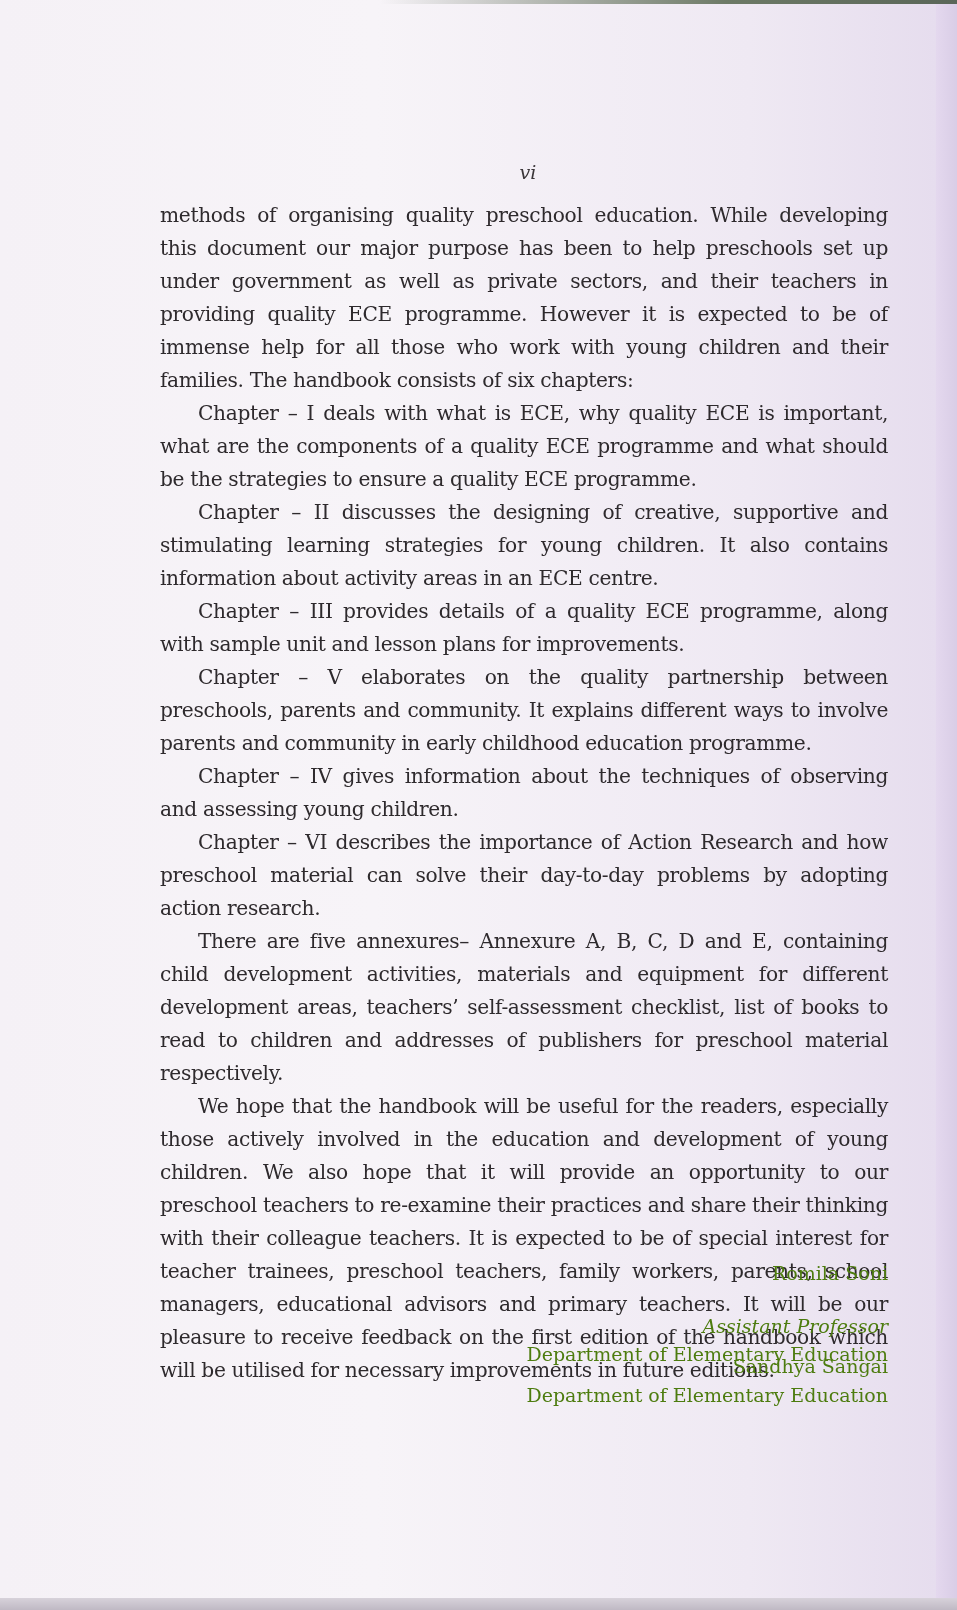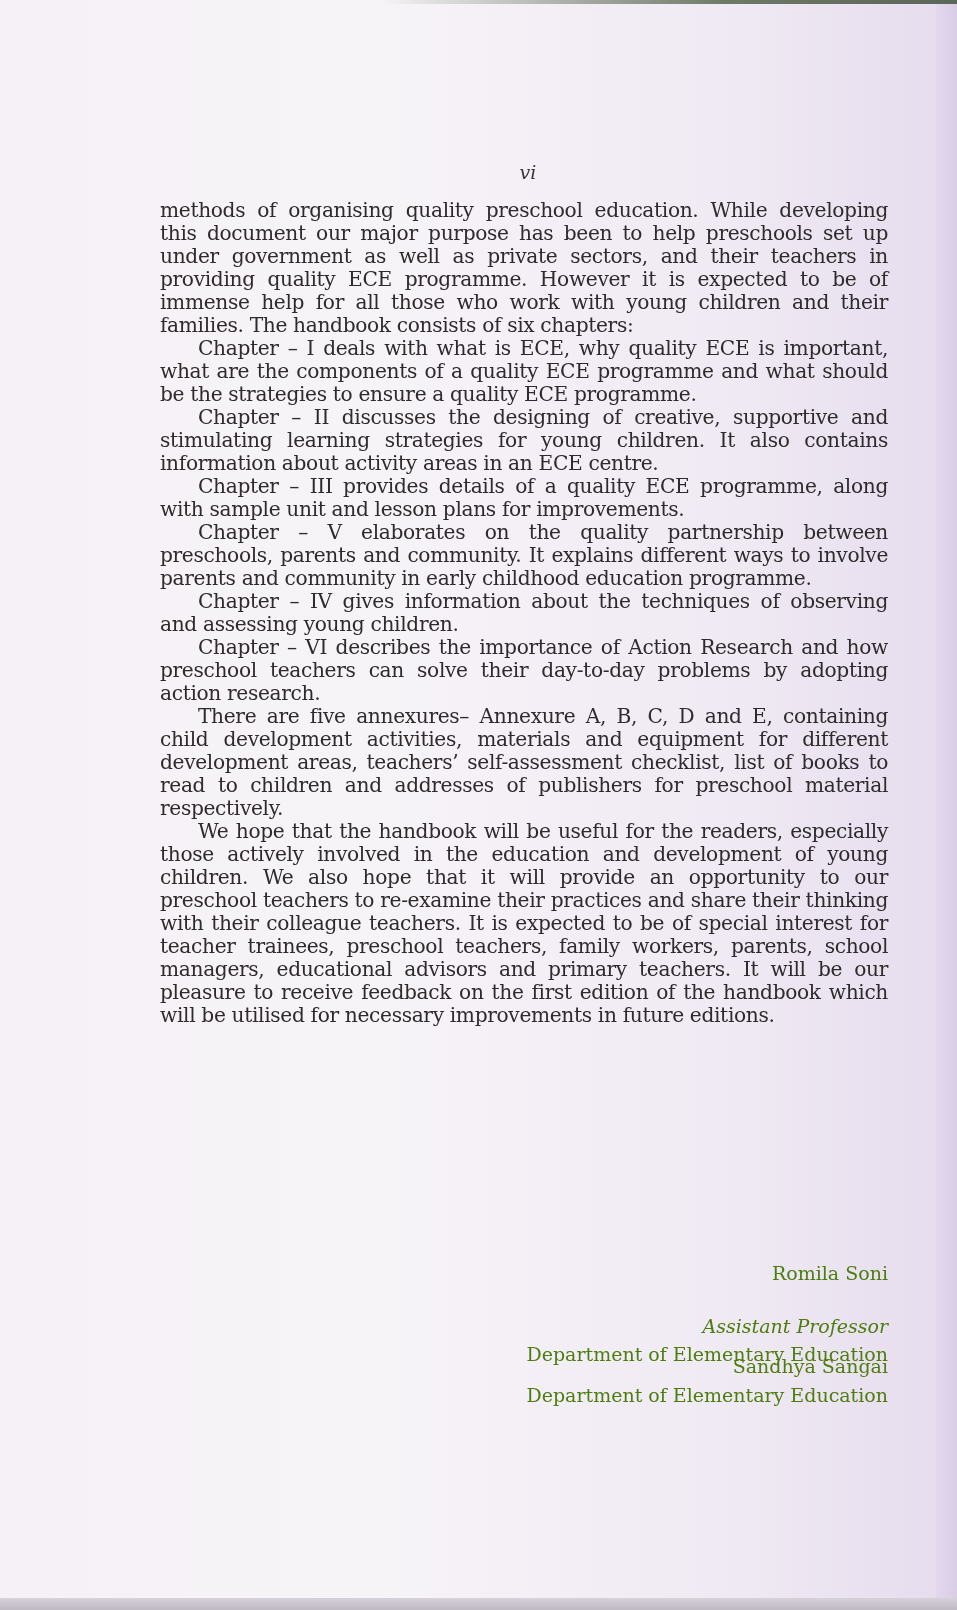--- a/index.html
+++ b/index.html
@@ -24,21 +24,21 @@
   .bottom-strip {
     position: absolute; left: 0; top: 1598px; width: 957px; height: 12px;
     background: linear-gradient(180deg, #d7d2da, #bfb9c4);
   }
   .folio {
     position: absolute; top: 161px; left: 0; width: 1056px; text-align: center;
     font-style: italic; font-size: 19px; color: #3a3538;
   }
   .content {
     position: absolute; left: 160px; top: 199px; width: 728px;
-    color: #2e2a2d; font-size: 20.2px; line-height: 23px;
+    color: #2e2a2d; font-size: 20.2px; line-height: 33px;
     letter-spacing: -0.35px;
   }
   .content p { margin: 0; text-align: justify; text-indent: 38px; }
   .content p.noindent { text-indent: 0; }
   .sig {
     position: absolute; left: 460px; width: 428px; text-align: right;
     font-family: "DejaVu Serif", serif; font-size: 19px; color: #4d7c0f; line-height: 28.5px;
   }
   .sig .title { font-style: italic; margin-top: 24px; }
   .sig1 { top: 1259px; }
@@ -54,21 +54,21 @@
 
 <div class="folio">vi</div>
 
 <div class="content">
   <p class="noindent">methods of organising quality preschool education. While developing this document our major purpose has been to help preschools set up under government as well as private sectors, and their teachers in providing quality ECE programme. However it is expected to be of immense help for all those who work with young children and their families.  The handbook consists of six chapters:</p>
   <p>Chapter – I deals with what is ECE, why quality ECE is important, what are the components of a quality ECE programme and what should be the strategies to ensure a quality ECE programme.</p>
   <p>Chapter – II discusses the designing of creative, supportive and stimulating learning strategies for young children. It also contains information about activity areas in an ECE centre.</p>
   <p>Chapter – III provides details of a quality ECE programme, along with sample unit and lesson plans for improvements.</p>
   <p>Chapter – V elaborates on the quality partnership between preschools, parents and community. It explains different ways to involve parents and community in early childhood education programme.</p>
   <p>Chapter – IV gives information about the techniques of observing and assessing young children.</p>
-  <p>Chapter – VI describes the importance of Action Research and how preschool teachers can solve their day-to-day problems by adopting action research.</p>
+  <p>Chapter – VI describes the importance of Action Research and how preschool material can solve their day-to-day problems by adopting action research.</p>
   <p>There are five annexures– Annexure A, B, C, D and E, containing child development activities, materials and equipment for different development areas, teachers’ self-assessment checklist, list of books to read to children and addresses of publishers for preschool material respectively.</p>
   <p>We hope that the handbook will be useful for the readers, especially those actively involved in the education and development of young children. We also hope that it will provide an opportunity to our preschool teachers to re-examine their practices and share their thinking with their colleague teachers. It is expected to be of special interest for teacher trainees, preschool teachers, family workers, parents, school managers, educational advisors and primary teachers. It will be our pleasure to receive feedback on the first edition of the handbook which will be utilised for necessary improvements in future editions.</p>
 </div>
 
 <div class="sig sig1">
   <div>Romila Soni</div>
   <div class="title">Assistant Professor</div>
   <div>Department of Elementary Education</div>
 </div>
 

